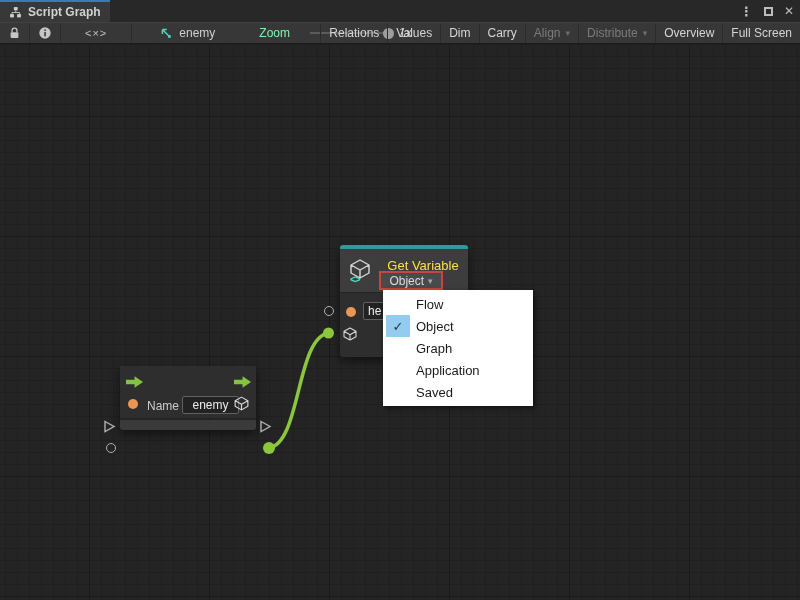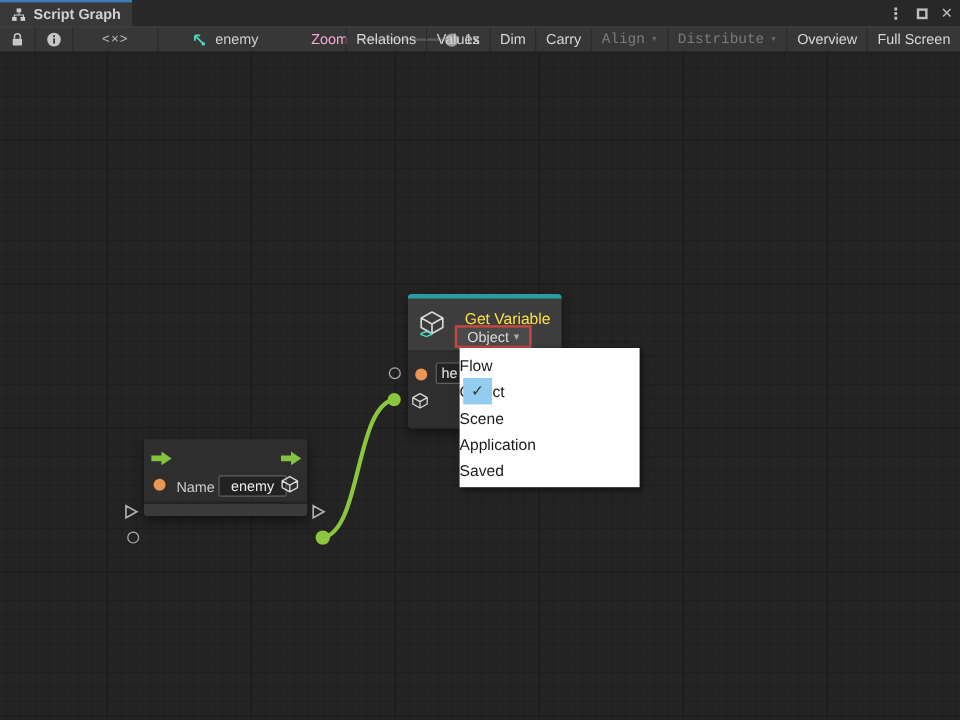--- a/index.html
+++ b/index.html
@@ -19,27 +19,27 @@
   .closex{font-size:12px;line-height:1;}
   
   .toolbar{position:absolute;left:0;top:22px;width:800px;height:22px;background:#373737;
            border-top:1px solid #414141;border-bottom:1px solid #1c1c1c;box-sizing:border-box;
            display:flex;align-items:center;color:#d6d6d6;font-size:12px;}
   .tb-btn{height:100%;display:flex;align-items:center;justify-content:center;padding:0 8px;}
   .tb-sep{width:1px;height:100%;background:#2b2b2b;}
   .code-glyph{color:#c0c0c0;font-size:11px;letter-spacing:1px;padding:0 16px;}
   .crumb{display:flex;align-items:center;gap:6px;margin-left:26px;color:#cfcfcf;}
   .zoom-area{display:flex;align-items:center;margin-left:44px;}
-  .zoom-label{color:#f9a8d4;margin-right:8px;}
+  .zoom-label{color:#86efac;margin-right:20px;}
   .zoom-track{width:80px;height:2px;background:#5b5b5b;position:relative;}
   .zoom-handle{position:absolute;right:-4px;top:-4.5px;width:11px;height:11px;border-radius:50%;background:#9d9d9d;}
   .zoom-value{margin-left:9px;color:#c4c4c4;text-align:right;}
   .tb-right{position:absolute;right:0;top:0;height:100%;display:flex;}
   .tb-right .tb-btn{border-left:1px solid #2b2b2b;white-space:nowrap;}
-  .tb-btn.disabled{color:#7c7c7c;font-family:Liberation Mono, monospace;}
+  .tb-btn.disabled{color:#7c7c7c;}
   .caret{font-size:9px;margin-left:5px;color:#9a9a9a;}
   .tb-btn.disabled .caret{color:#6d6d6d;}
   
   .canvas{position:absolute;left:0;top:44px;width:800px;height:556px;background-color:#242424;
     background-image:
       linear-gradient(90deg,#1a1a1a 1px,transparent 1px),
       linear-gradient(180deg,#1a1a1a 1px,transparent 1px),
       linear-gradient(90deg,#1f1f1f 1px,transparent 1px),
       linear-gradient(180deg,#1f1f1f 1px,transparent 1px);
     background-size:120px 120px,120px 120px,12px 12px,12px 12px;
@@ -77,21 +77,21 @@
          font-size:12px;line-height:16px;padding:0 4px;box-sizing:content-box;overflow:hidden;white-space:nowrap;}
   .dot{width:10px;height:10px;border-radius:50%;background:#eb9652;}
   .hollow-circle{position:absolute;width:8px;height:8px;border-radius:50%;border:1.5px solid #b0b0b0;box-sizing:content-box;}
   .port-tri{position:absolute;}
   
   .wire-layer{position:absolute;left:0;top:0;width:800px;height:600px;pointer-events:none;z-index:5;}
   
   .menu{position:absolute;left:383px;top:290px;width:150px;background:#ffffff;z-index:10;
         box-shadow:2px 2px 5px rgba(0,0,0,.55);padding:3px 0;box-sizing:border-box;
         font-size:13px;color:#1a1a1a;}
-  .menu-item{position:relative;height:22px;display:flex;align-items:center;}
+  .menu-item{position:relative;height:22px;display:flex;align-items:center;padding-left:33px;}
   .menu-check{position:absolute;left:3px;top:0;width:24px;height:22px;background:#92cdf0;
               display:flex;align-items:center;justify-content:center;color:#333;font-size:13px;}
 </style>
 </head>
 <body>
 
 <div class="screen">
 
   <div class="titlebar">
     <div class="tab">
@@ -234,21 +234,21 @@
 
   <div class="menu">
     <div class="menu-item">
         <span>Flow</span>
       </div>
     <div class="menu-item">
       <span class="menu-check">✓</span>
       <span>Object</span>
     </div>
     <div class="menu-item">
-        <span>Scene</span>
+        <span>Graph</span>
       </div>
     <div class="menu-item">
         <span>Application</span>
       </div>
     <div class="menu-item">
         <span>Saved</span>
       </div>
   </div>
 
 </div>

